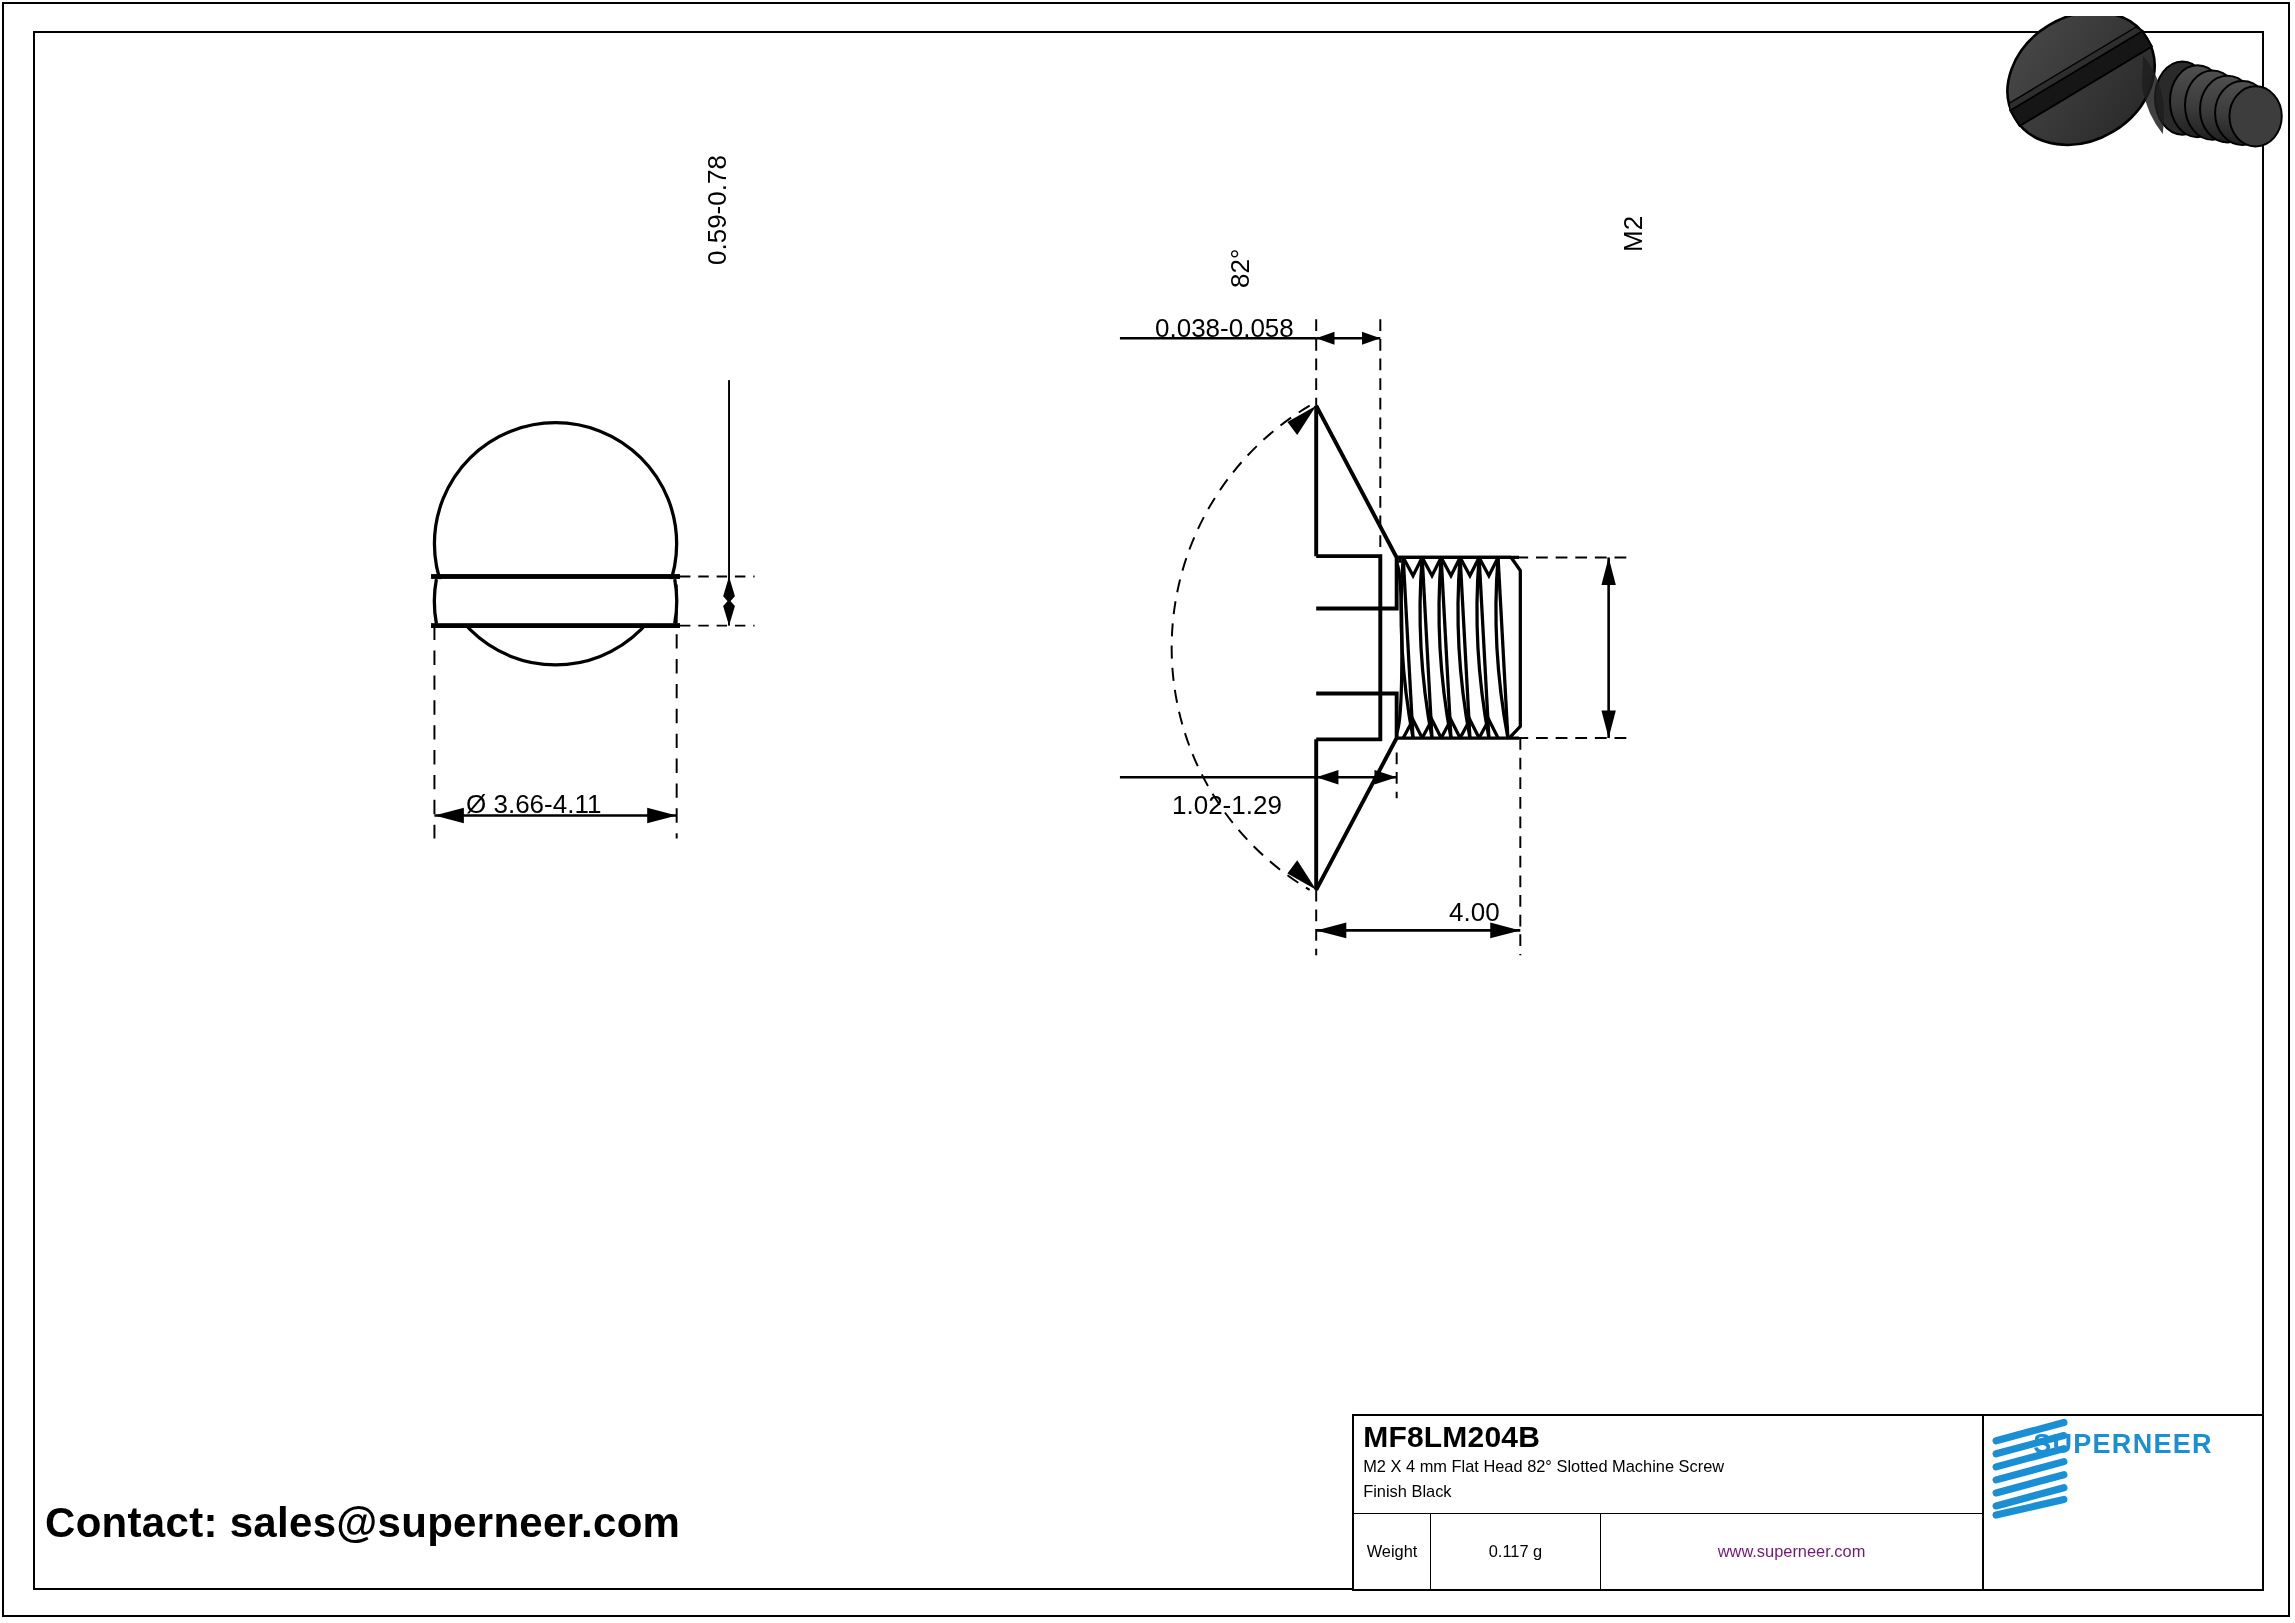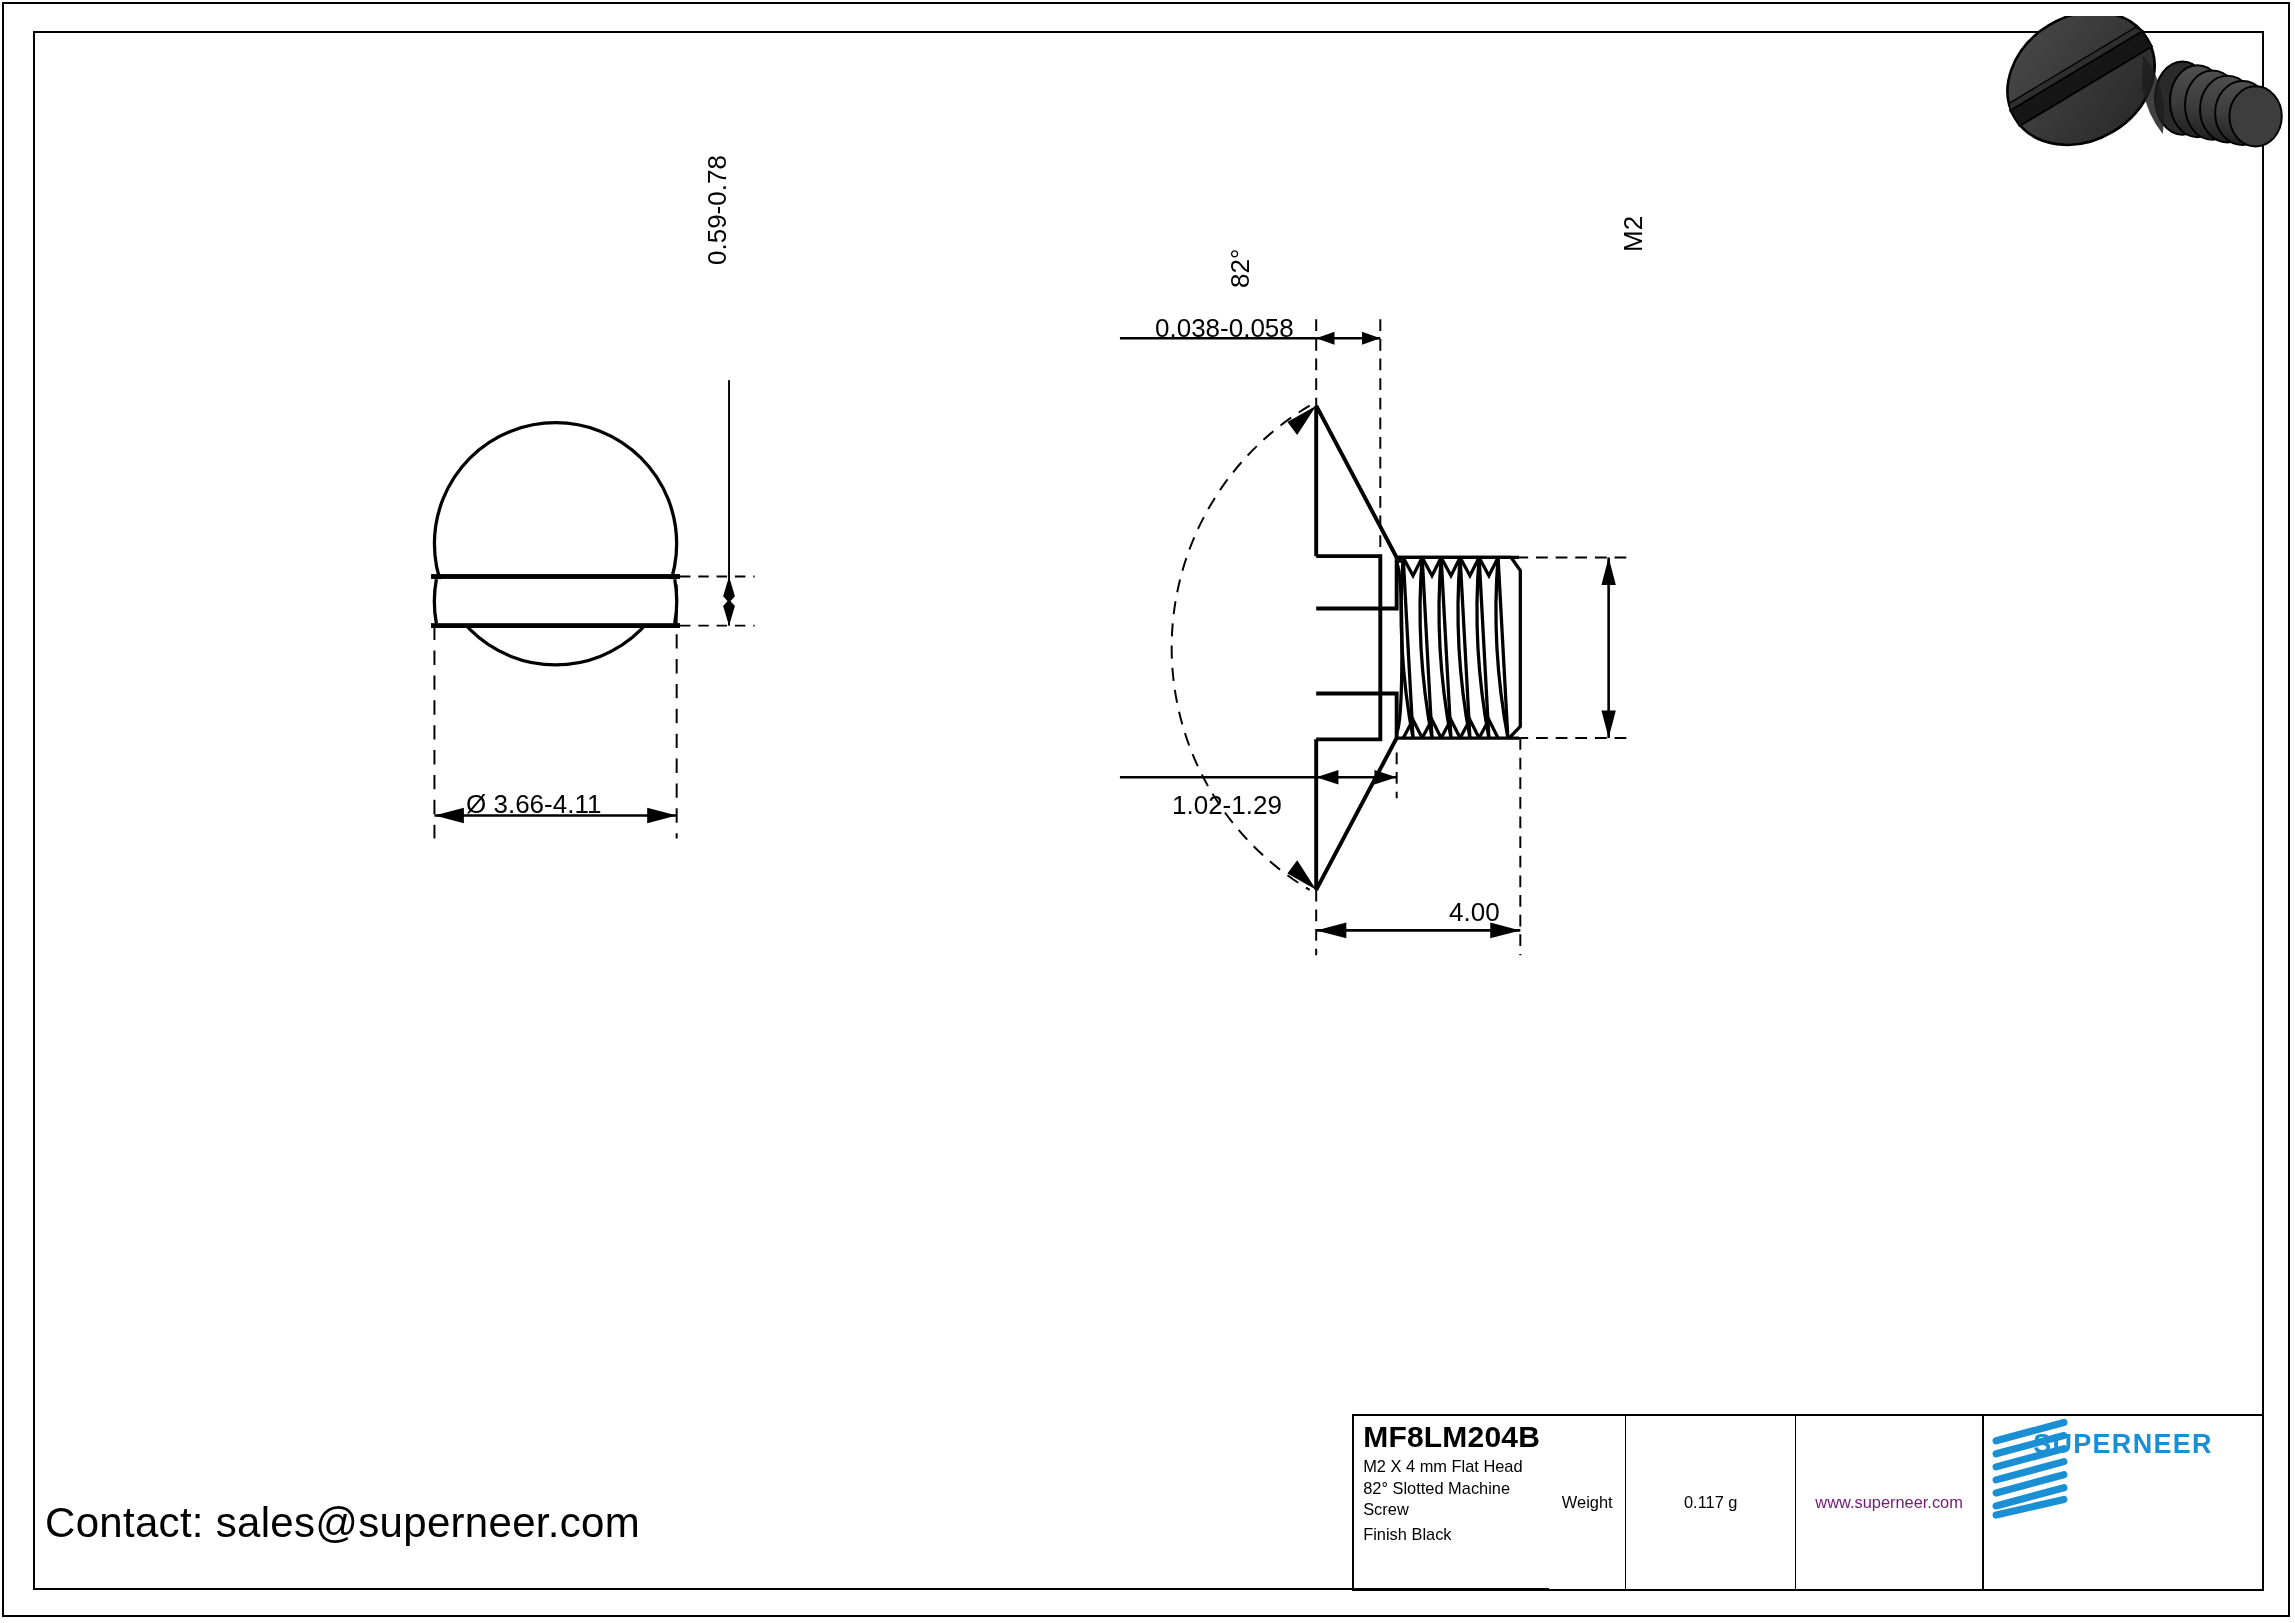--- a/index.html
+++ b/index.html
@@ -3,26 +3,26 @@
 <meta charset="utf-8">
 <style>
   html,body{margin:0;padding:0;background:#fff;}
   body{width:2295px;height:1623px;position:relative;overflow:hidden;
        font-family:"Liberation Sans",sans-serif;color:#000;}
   .frame-outer{position:absolute;left:2px;top:2px;width:2288px;height:1615px;
        border:2.6px solid #000;box-sizing:border-box;}
   .frame-inner{position:absolute;left:33px;top:31px;width:2231px;height:1559px;
        border:2px solid #000;box-sizing:border-box;}
   svg{position:absolute;left:0;top:0;}
-  .contact{position:absolute;left:45px;top:1499px;font-size:42px;font-weight:normal;
+  .contact{position:absolute;left:45px;top:1499px;font-size:42px;font-weight:bold;
        letter-spacing:0.3px;white-space:nowrap;}
   
   .tb{position:absolute;left:1352px;top:1414px;width:912px;height:177px;
       border:2px solid #000;box-sizing:border-box;display:flex;background:#fff;}
-  .tb-left{width:630px;display:flex;flex-direction:row;
+  .tb-left{width:630px;display:flex;flex-direction:column;
       border-right:2px solid #000;box-sizing:border-box;}
   .tb-desc{flex:0 0 98px;padding:5.2px 9.2px 0 9.2px;box-sizing:border-box;
       border-bottom:1.3px solid #000;}
   .sku{font-size:30px;font-weight:bold;line-height:1.06;letter-spacing:0.2px;}
   .desc1,.desc2{font-size:16.4px;line-height:1.32;margin-top:3px;}
   .tb-row{display:flex;flex:1 1 0;border-bottom:1.3px solid #000;}
   .tb-row:last-child{border-bottom:none;}
   .cell{display:flex;align-items:center;justify-content:center;font-size:16.4px;
       border-right:1.3px solid #000;box-sizing:border-box;text-align:center;}
   .cell:last-child{border-right:none;}

